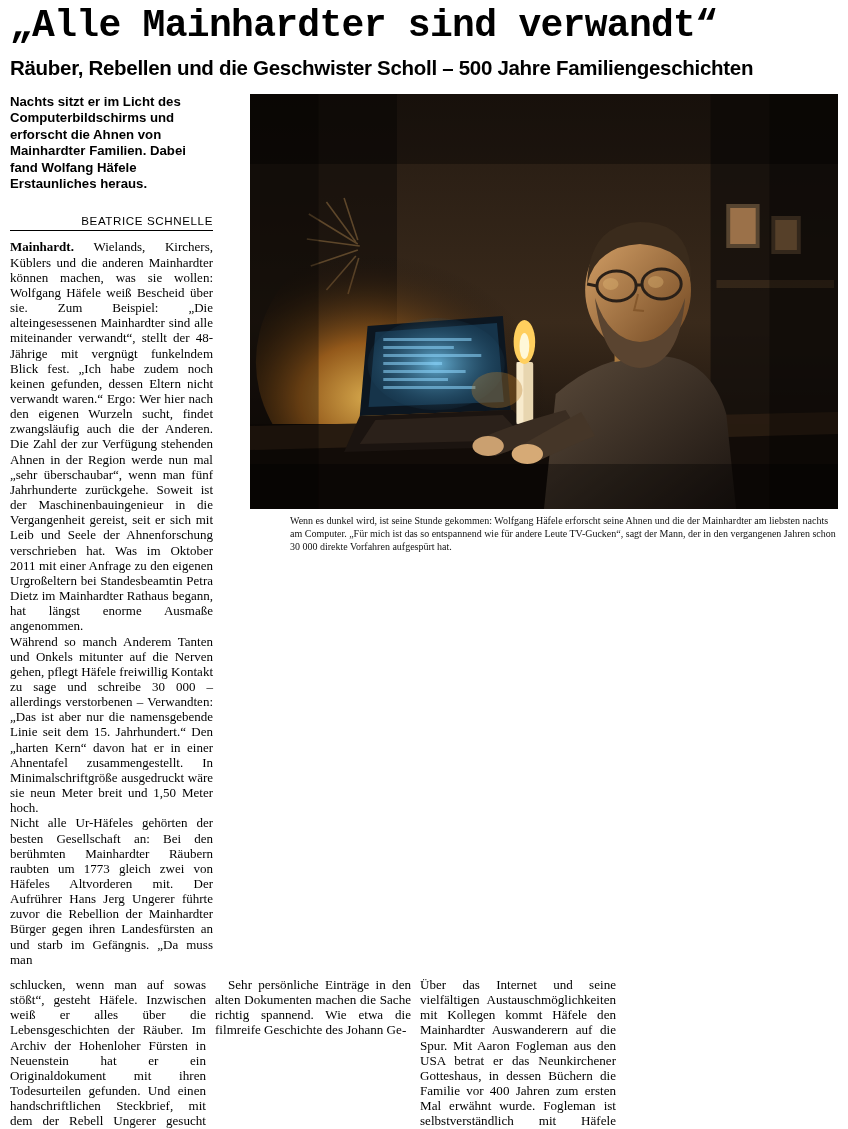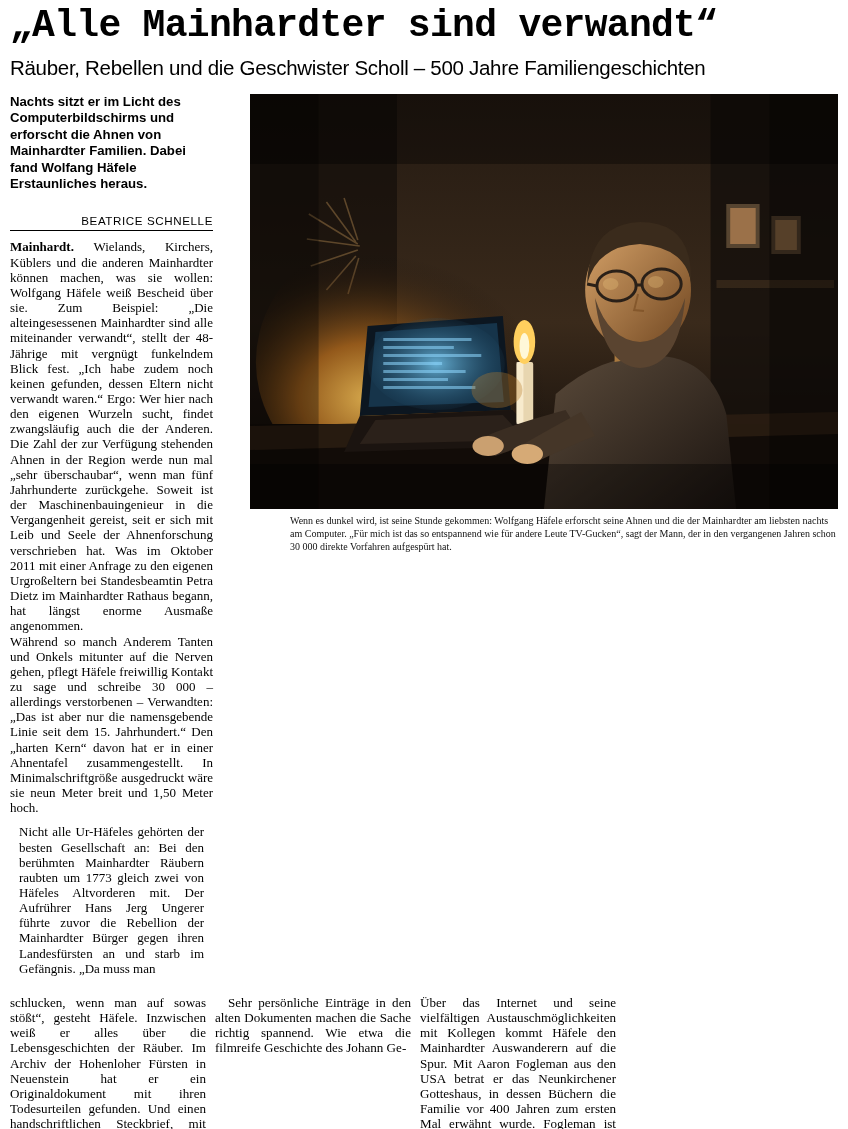--- a/index.html
+++ b/index.html
@@ -16,21 +16,21 @@
     font-family:Liberation Mono, monospace;
     font-weight:bold;
     font-size:38px;
     line-height:48px;
     letter-spacing:-0.7px;
     margin:2px 0 0 0;
     white-space:nowrap;
   }
   .subhead{
     font-family:"Liberation Sans", sans-serif;
-    font-weight:400;
+    font-weight:700;
     font-size:20.5px;
     line-height:24px;
     letter-spacing:-0.3px;
     margin:6px 0 0 0;
     white-space:nowrap;
   }
 
   
   .topzone{display:flex;margin-top:14px;gap:28px;}
   .leadcol{width:212px;flex:0 0 212px;padding-right:9px;box-sizing:border-box;}
@@ -86,21 +86,21 @@
 
   <div class="topzone">
 
     <div class="leadcol">
       <p class="lead">Nachts sitzt er im Licht des Computerbildschirms und erforscht die Ahnen von Mainhardter Familien. Dabei fand Wolfang Häfele Erstaunliches heraus.</p>
       <div class="byline">BEATRICE SCHNELLE</div>
       <div class="byline-rule"></div>
       <div class="leadbody">
         <p style="margin:0;"><b>Mainhardt.</b><span> Wielands, Kirchers, Küblers und die anderen Mainhardter können machen, was sie wollen: Wolfgang Häfele weiß Bescheid über sie. Zum Beispiel: „Die alteingesessenen Mainhardter sind alle miteinander verwandt“, stellt der 48-Jährige mit vergnügt funkelndem Blick fest. „Ich habe zudem noch keinen gefunden, dessen Eltern nicht verwandt waren.“ Ergo: Wer hier nach den eigenen Wurzeln sucht, findet zwangsläufig auch die der Anderen. Die Zahl der zur Verfügung stehenden Ahnen in der Region werde nun mal „sehr überschaubar“, wenn man fünf Jahrhunderte zurückgehe. Soweit ist der Maschinenbauingenieur in die Vergangenheit gereist, seit er sich mit Leib und Seele der Ahnenforschung verschrieben hat. Was im Oktober 2011 mit einer Anfrage zu den eigenen Urgroßeltern bei Standesbeamtin Petra Dietz im Mainhardter Rathaus begann, hat längst enorme Ausmaße angenommen.</span></p>
         <p class="ind" style="margin:0;">Während so manch Anderem Tanten und Onkels mitunter auf die Nerven gehen, pflegt Häfele freiwillig Kontakt zu sage und schreibe 30 000 – allerdings verstorbenen – Verwandten: „Das ist aber nur die namensgebende Linie seit dem 15. Jahrhundert.“ Den „harten Kern“ davon hat er in einer Ahnentafel zusammengestellt. In Minimalschriftgröße ausgedruckt wäre sie neun Meter breit und 1,50 Meter hoch.</p>
-        <p class="ind" style="margin:9px;">Nicht alle Ur-Häfeles gehörten der besten Gesellschaft an: Bei den berühmten Mainhardter Räubern raubten um 1773 gleich zwei von Häfeles Altvorderen mit. Der Aufrührer Hans Jerg Ungerer führte zuvor die Rebellion der Mainhardter Bürger gegen ihren Landesfürsten an und starb im Gefängnis. „Da muss man</p>
+        <p class="ind" style="margin:0;">Nicht alle Ur-Häfeles gehörten der besten Gesellschaft an: Bei den berühmten Mainhardter Räubern raubten um 1773 gleich zwei von Häfeles Altvorderen mit. Der Aufrührer Hans Jerg Ungerer führte zuvor die Rebellion der Mainhardter Bürger gegen ihren Landesfürsten an und starb im Gefängnis. „Da muss man</p>
       </div>
     </div>
 
     <div class="photowrap">
       <div class="photo">
         <svg viewBox="0 0 600 415" preserveAspectRatio="none" aria-hidden="true">
           <defs>
             <radialGradient id="glow" cx="0.30" cy="0.62" r="0.48">
               <stop offset="0%" stop-color="#f6c257"></stop>
               <stop offset="38%" stop-color="#a8651d"></stop>

